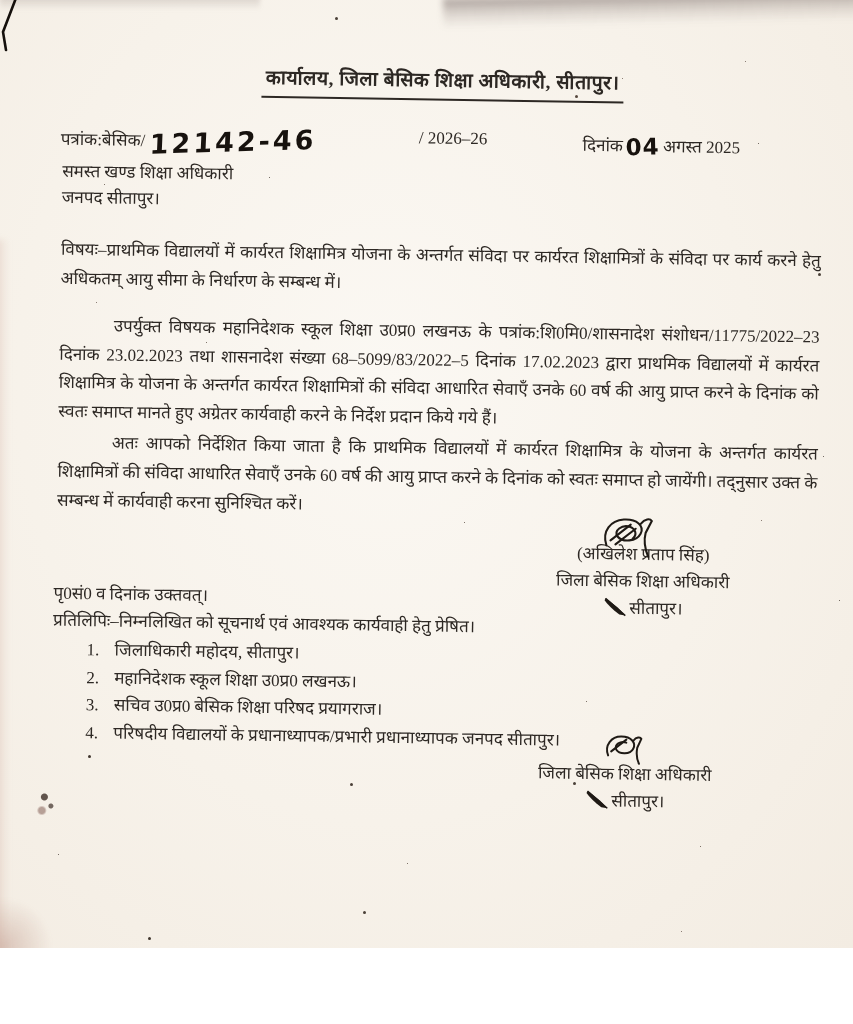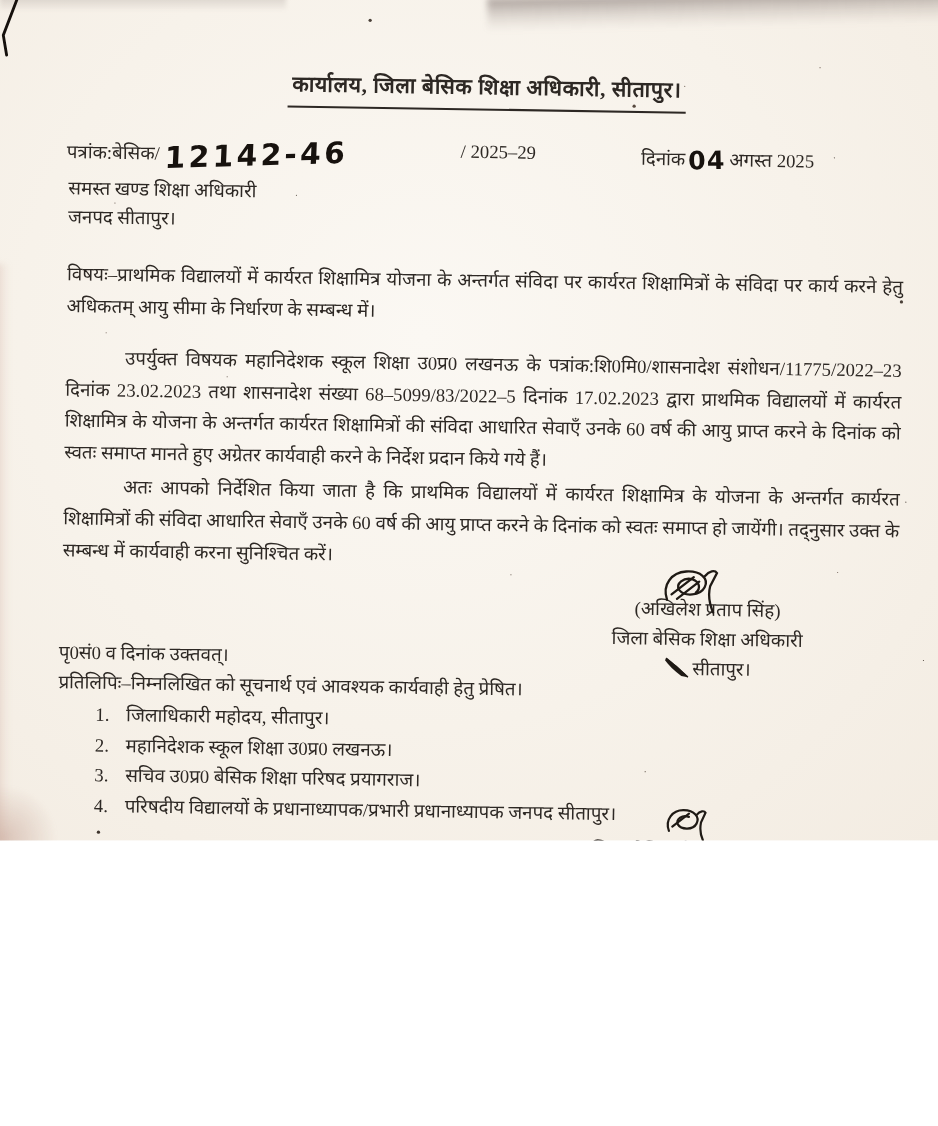--- a/index.html
+++ b/index.html
@@ -3,21 +3,21 @@
 <meta charset="utf-8">
 <style>
   html, body {
     margin: 0; padding: 0;
     width: 853px; height: 1024px;
     overflow: hidden;
     font-family: "Liberation Serif", "DejaVu Serif", serif;
   }
   .scan {
     position: relative;
-    width: 853px; height: 764px;
+    width: 853px; height: 948px;
     background:
       radial-gradient(ellipse at 45% 40%, #fbf8f3 0%, #f7f2ea 55%, #f3ece2 100%);
     overflow: hidden;
   }
   
   .band-topright {
     position: absolute; top: -6px; right: -10px;
     width: 420px; height: 30px;
     background: linear-gradient(to bottom, rgba(110,95,92,0.55), rgba(110,95,92,0.18) 55%, rgba(110,95,92,0));
     filter: blur(3px);
@@ -176,21 +176,21 @@
   <div class="letter">
 
     <div class="office-header">
       <span class="underlined">कार्यालय, जिला बेसिक शिक्षा अधिकारी, सीतापुर।</span>
     </div>
 
     <div class="ref-row">
       <span class="ref-left">
         <span>पत्रांक:बेसिक/</span><span class="handwrit-num">12142-46</span>
       </span>
-      <span class="ref-mid">/ 2025–29</span>
+      <span class="ref-mid">/ 2026–26</span>
       <span class="ref-right">
         <span>दिनांक</span><span class="handwrit-day">04</span><span>अगस्त 2025</span>
       </span>
     </div>
 
     <div class="addressee">
       <div>समस्त खण्ड शिक्षा अधिकारी</div>
       <div>जनपद सीतापुर।</div>
     </div>
 

